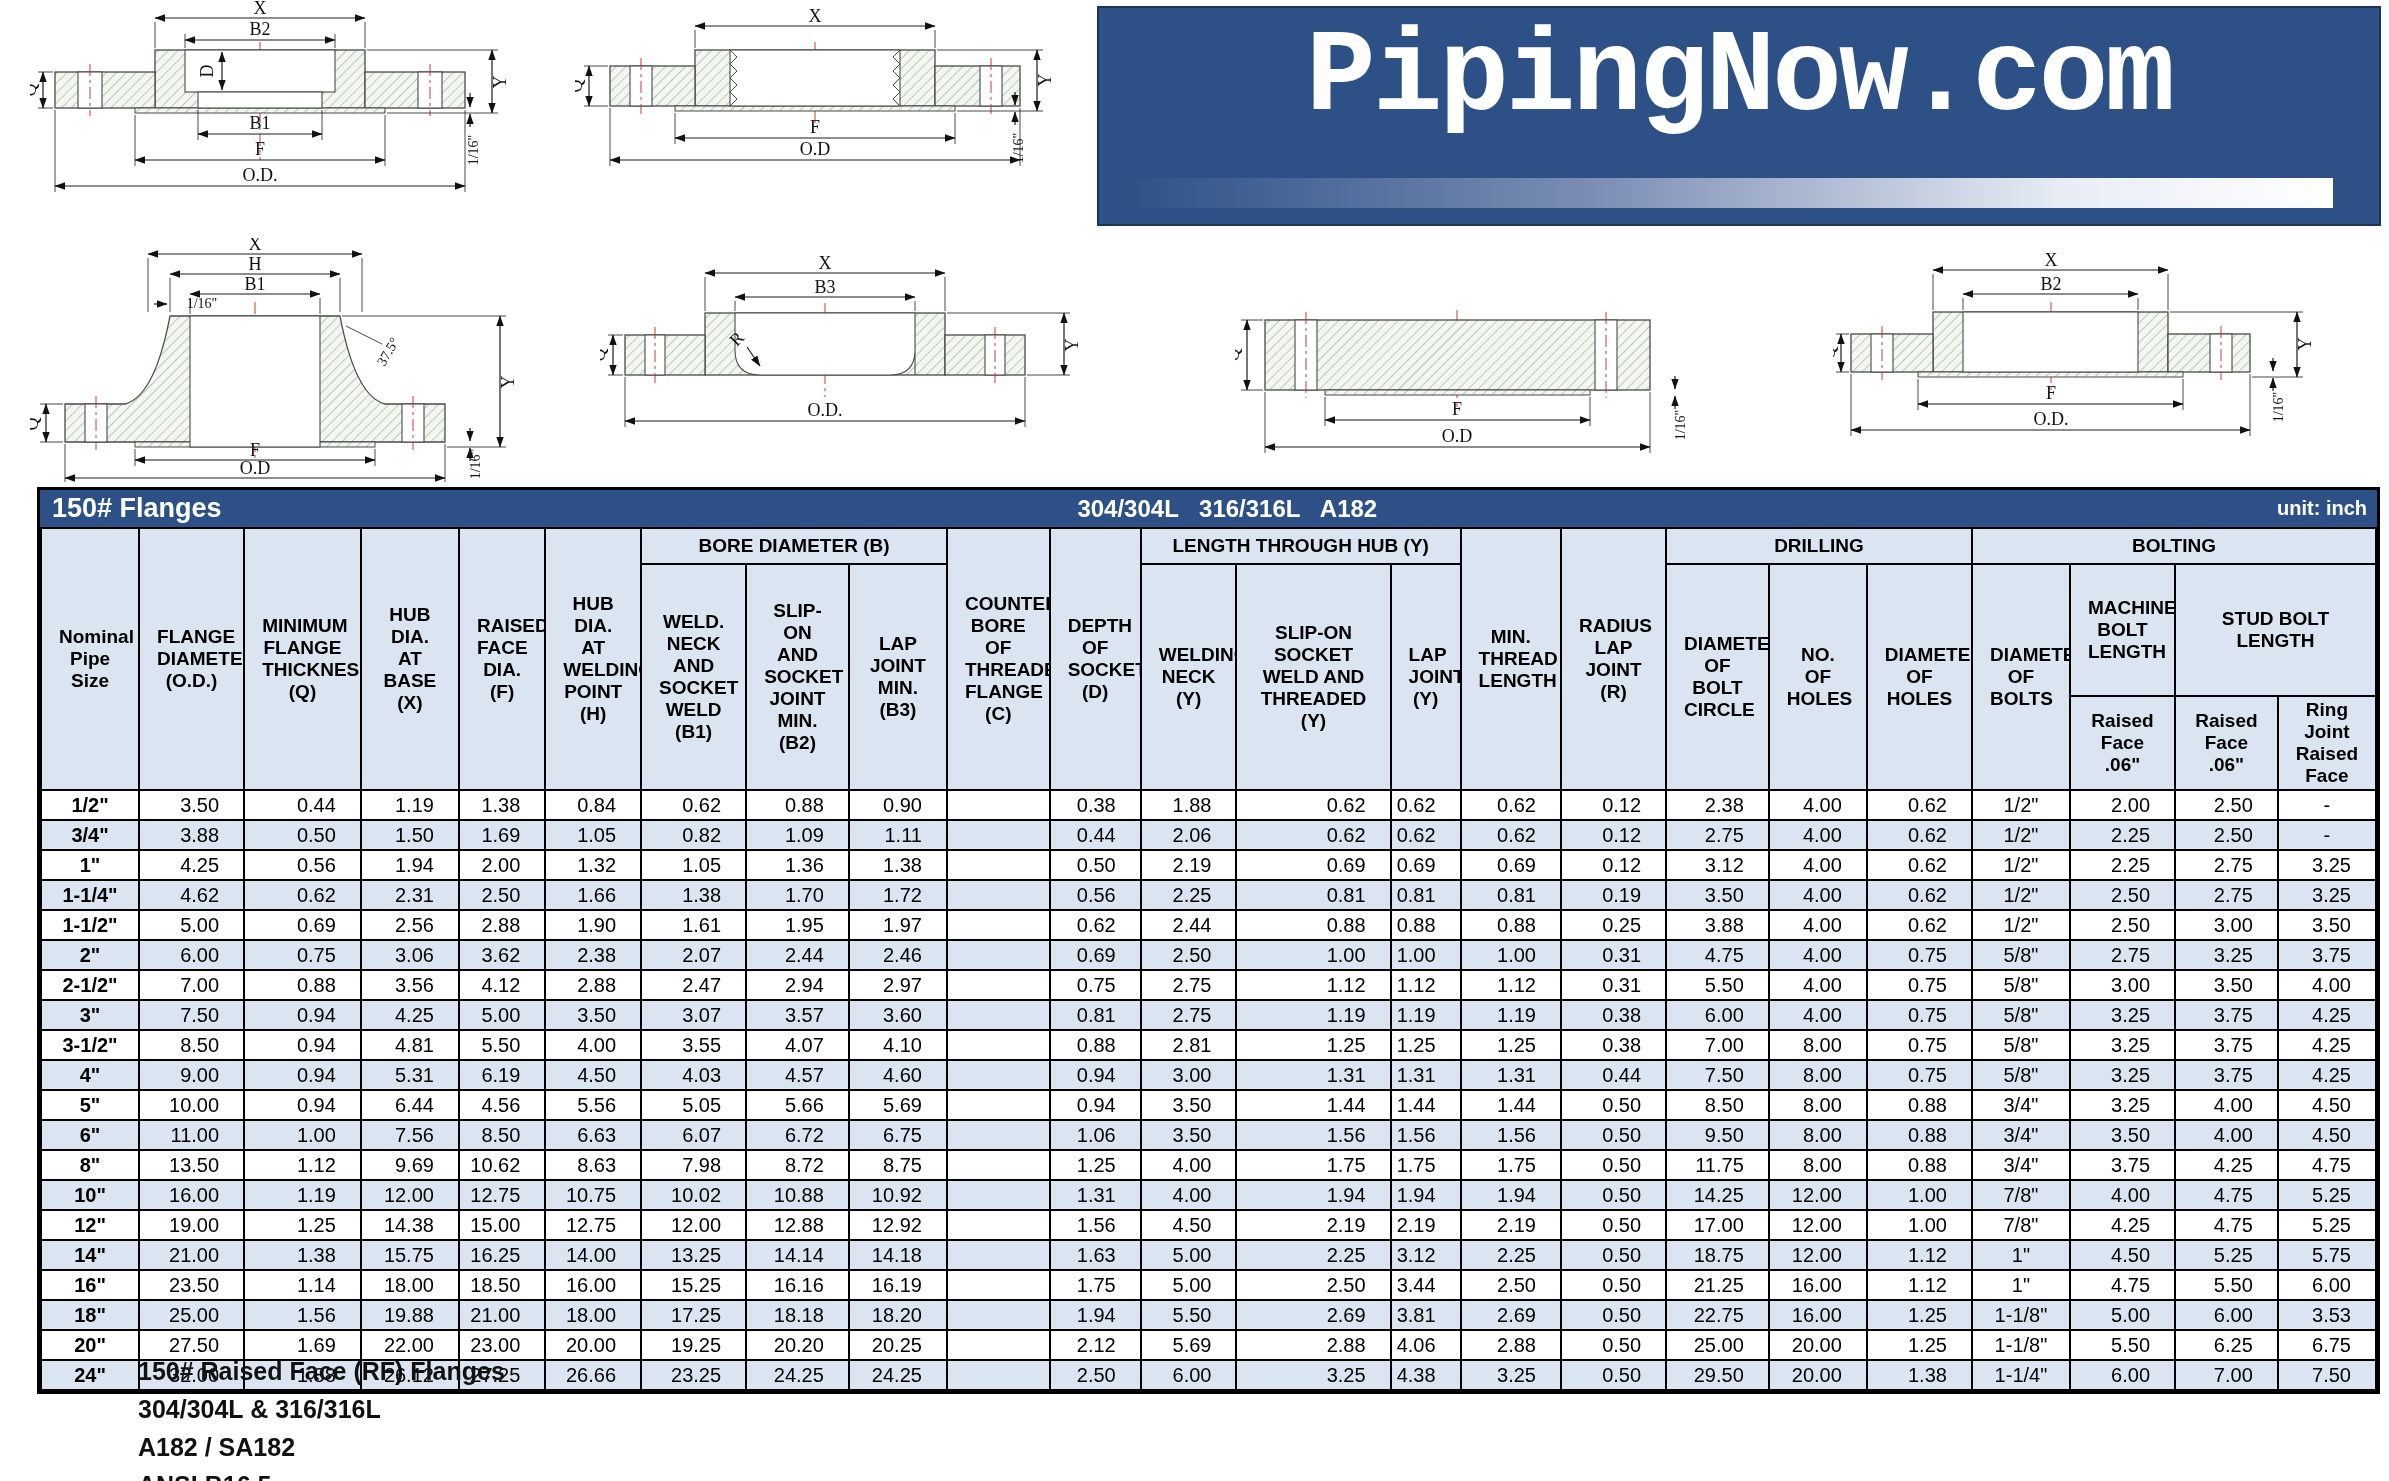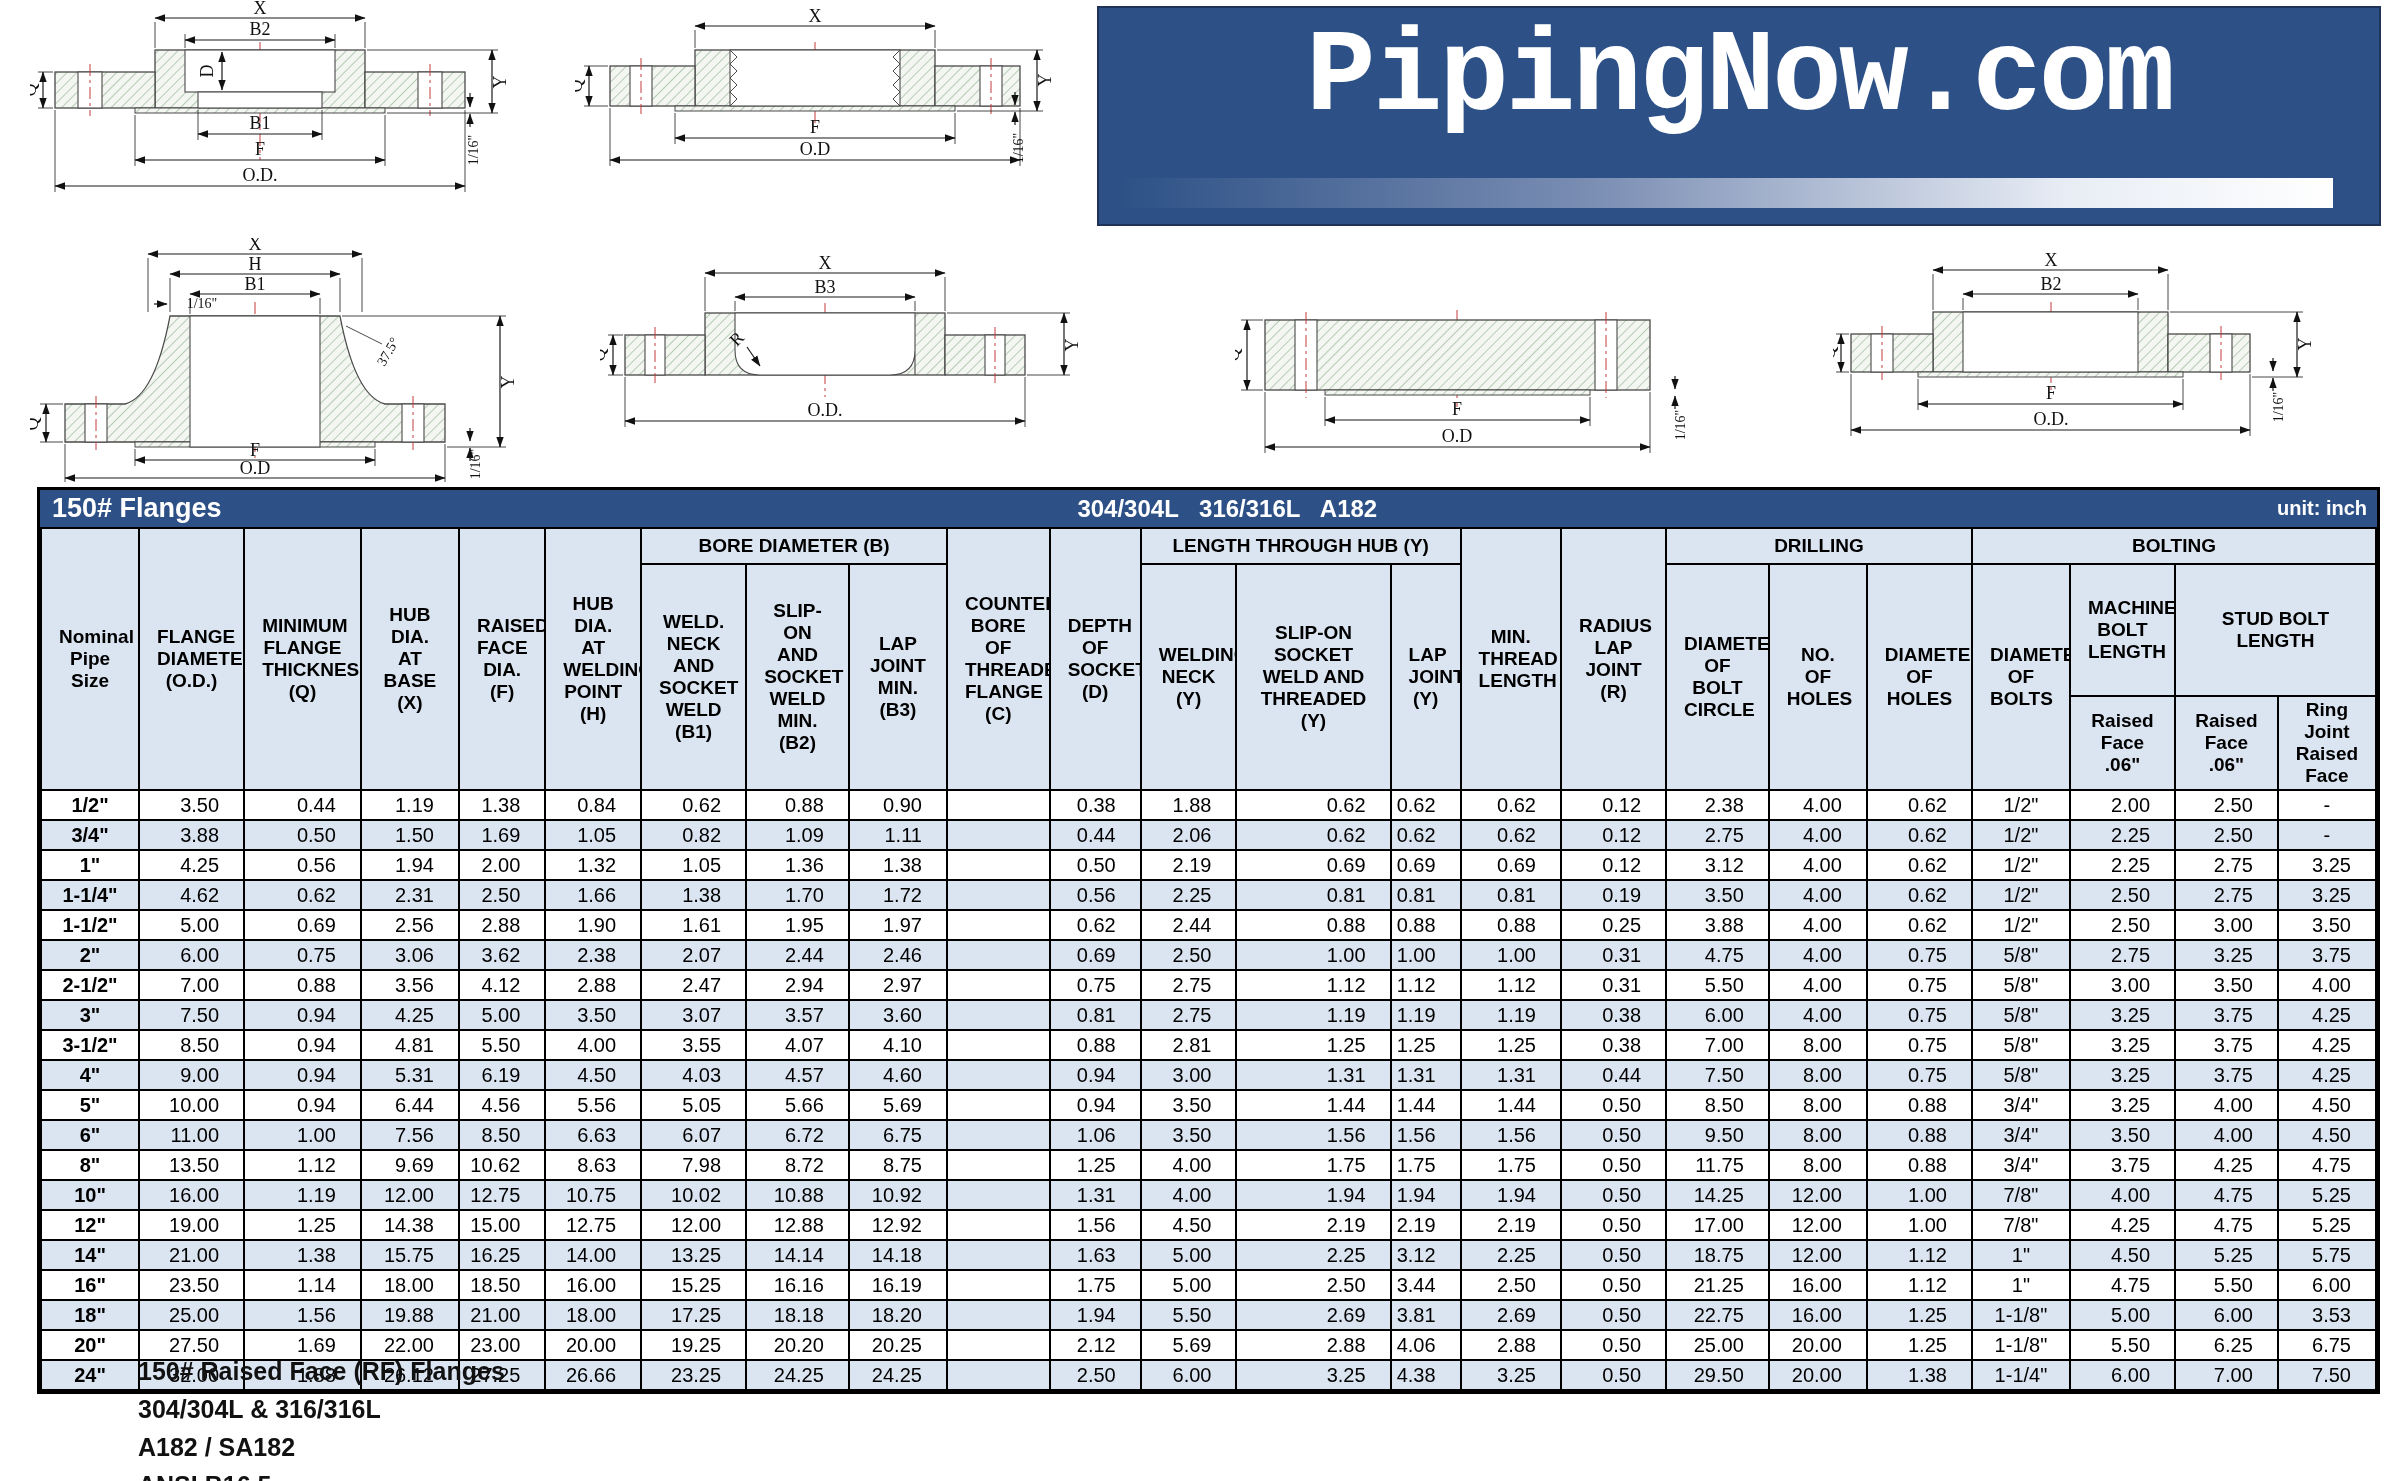--- a/index.html
+++ b/index.html
@@ -339,21 +339,21 @@
           <th rowspan="3">COUNTER BORE OF THREADED FLANGE (C)</th>
           <th rowspan="3">DEPTH OF SOCKET (D)</th>
           <th colspan="3">LENGTH THROUGH HUB (Y)</th>
           <th rowspan="3">MIN. THREAD LENGTH</th>
           <th rowspan="3">RADIUS LAP JOINT (R)</th>
           <th colspan="3">DRILLING</th>
           <th colspan="4">BOLTING</th>
         </tr>
         <tr class="hr">
           <th rowspan="2">WELD. NECK AND SOCKET WELD (B1)</th>
-          <th rowspan="2">SLIP-ON AND SOCKET WELD MIN. (B2)</th>
+          <th rowspan="2">SLIP-ON AND SOCKET JOINT MIN. (B2)</th>
           <th rowspan="2">LAP JOINT MIN. (B3)</th>
           <th rowspan="2">WELDING NECK (Y)</th>
           <th rowspan="2">SLIP-ON SOCKET WELD AND THREADED (Y)</th>
           <th rowspan="2">LAP JOINT (Y)</th>
           <th rowspan="2">DIAMETER OF BOLT CIRCLE</th>
           <th rowspan="2">NO. OF HOLES</th>
           <th rowspan="2">DIAMETER OF HOLES</th>
           <th rowspan="2">DIAMETER OF BOLTS</th>
           <th>MACHINE BOLT LENGTH</th>
           <th colspan="2">STUD BOLT LENGTH</th>

